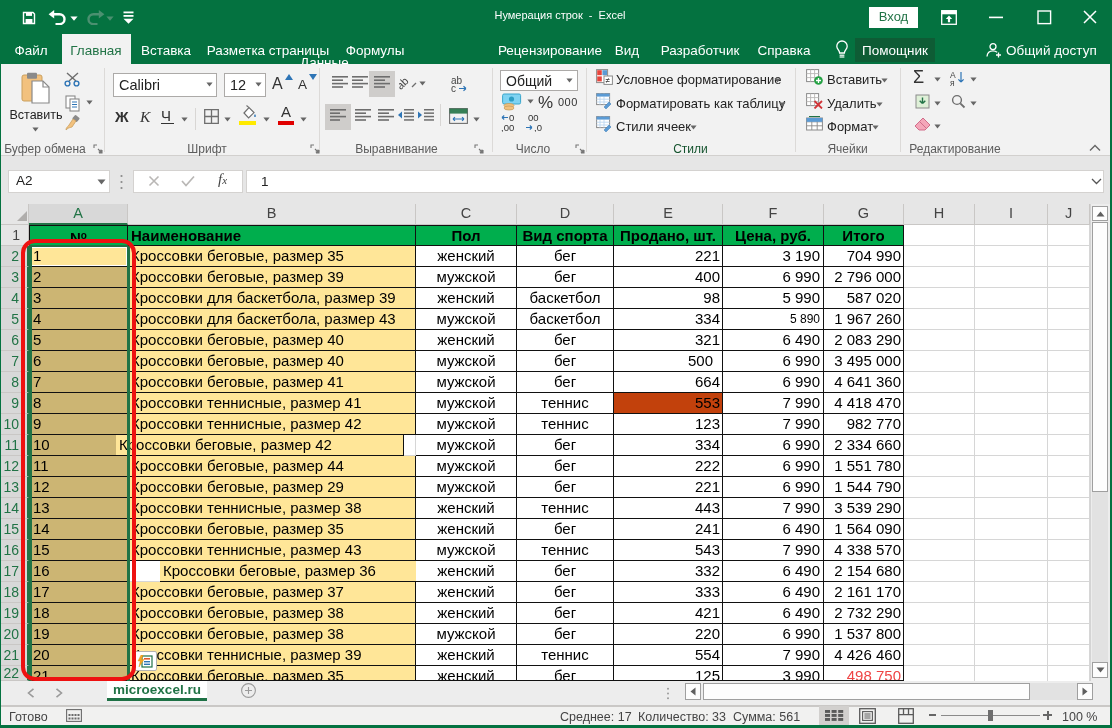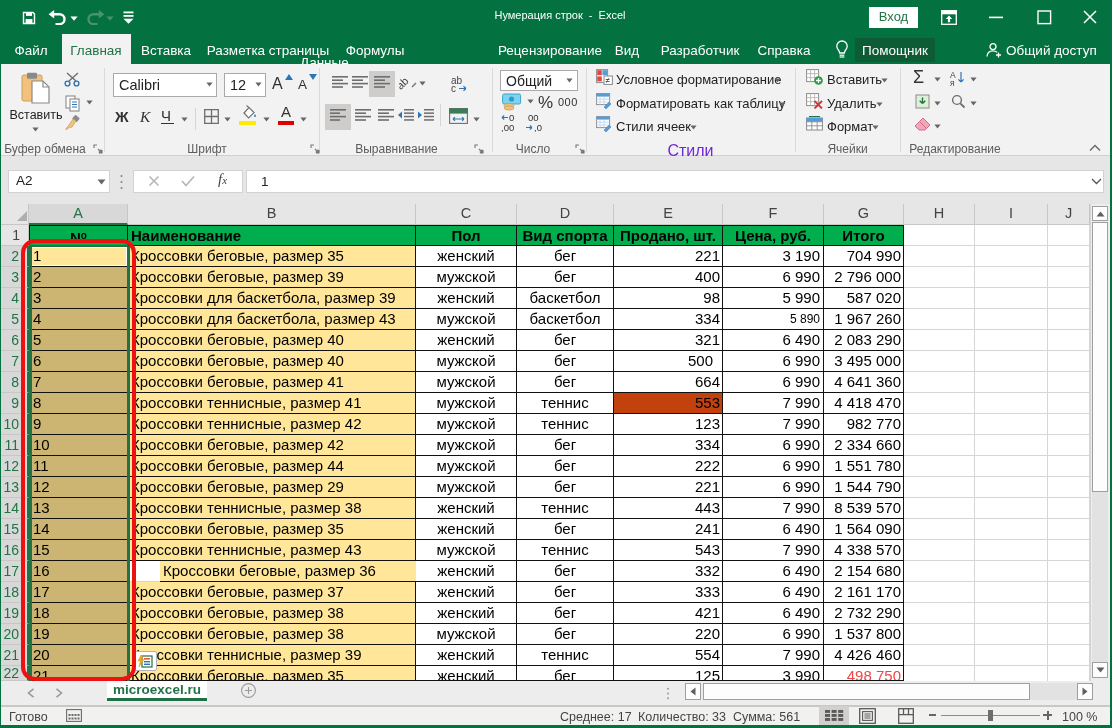--- a/index.html
+++ b/index.html
@@ -78,21 +78,21 @@
 <div style="position:absolute;left:104px;top:68px;width:1px;height:84px;background:#dcdad8;"></div>
 <div style="position:absolute;left:319px;top:68px;width:1px;height:84px;background:#dcdad8;"></div>
 <div style="position:absolute;left:492px;top:68px;width:1px;height:84px;background:#dcdad8;"></div>
 <div style="position:absolute;left:586px;top:68px;width:1px;height:84px;background:#dcdad8;"></div>
 <div style="position:absolute;left:795px;top:68px;width:1px;height:84px;background:#dcdad8;"></div>
 <div style="position:absolute;left:900px;top:68px;width:1px;height:84px;background:#dcdad8;"></div>
 <div style="position:absolute;top:142px;height:12px;font-size:12px;color:#5c5c5c;text-align:center;left:0px;width:90px;">Буфер обмена</div>
 <div style="position:absolute;top:142px;height:12px;font-size:12px;color:#5c5c5c;text-align:center;left:104px;width:206px;">Шрифт</div>
 <div style="position:absolute;top:142px;height:12px;font-size:12px;color:#5c5c5c;text-align:center;left:319px;width:155px;">Выравнивание</div>
 <div style="position:absolute;top:142px;height:12px;font-size:12px;color:#5c5c5c;text-align:center;left:492px;width:82px;">Число</div>
-<div style="position:absolute;top:142px;height:12px;font-size:16px;color:#6d28d9;text-align:center;left:586px;width:209px;">Стили</div>
+<div style="position:absolute;top:142px;height:12px;font-size:12px;color:#14532d;text-align:center;left:586px;width:209px;">Стили</div>
 <div style="position:absolute;top:142px;height:12px;font-size:12px;color:#5c5c5c;text-align:center;left:795px;width:105px;">Ячейки</div>
 <div style="position:absolute;top:142px;height:12px;font-size:12px;color:#5c5c5c;text-align:center;left:900px;width:110px;">Редактирование</div>
 <svg class="ab" style="left:93px;top:144px" width="10" height="10" viewBox="0 0 10 10">
 <path d="M1 4 v-3 h3 M6 9 h3 v-3 M5 5 l3 3 M8 5.6 v2.4 h-2.4" stroke="#777" stroke-width="1.1" fill="none"></path>
     </svg>
 <svg class="ab" style="left:310px;top:144px" width="10" height="10" viewBox="0 0 10 10">
 <path d="M1 4 v-3 h3 M6 9 h3 v-3 M5 5 l3 3 M8 5.6 v2.4 h-2.4" stroke="#777" stroke-width="1.1" fill="none"></path>
     </svg>
 <svg class="ab" style="left:474px;top:144px" width="10" height="10" viewBox="0 0 10 10">
 <path d="M1 4 v-3 h3 M6 9 h3 v-3 M5 5 l3 3 M8 5.6 v2.4 h-2.4" stroke="#777" stroke-width="1.1" fill="none"></path>
@@ -525,21 +525,21 @@
 <div style="position:absolute;left:723px;top:393px;width:101px;height:21px;background:#fff;border-right:1px solid #111;border-bottom:1px solid #111;font-size:15px;color:#000;line-height:20px;white-space:nowrap;overflow:hidden;text-align:right;padding-right:3px;">7 990</div>
 <div style="position:absolute;left:824px;top:393px;width:80px;height:21px;background:#fff;border-right:1px solid #111;border-bottom:1px solid #111;font-size:15px;color:#000;line-height:20px;white-space:nowrap;overflow:hidden;text-align:right;padding-right:2px;">4 418 470</div>
 <div style="position:absolute;left:29px;top:414px;width:99px;height:21px;background:#ccb573;border-right:1px solid #111;border-bottom:1px solid #111;font-size:15px;color:#000;line-height:20px;white-space:nowrap;overflow:hidden;padding-left:4px;">9</div>
 <div style="position:absolute;left:128px;top:414px;width:288px;height:21px;background:#ffe698;border-right:1px solid #111;border-bottom:1px solid #111;font-size:15px;color:#000;line-height:20px;white-space:nowrap;overflow:hidden;padding-left:3px;">Кроссовки теннисные, размер 42</div>
 <div style="position:absolute;left:416px;top:414px;width:101px;height:21px;background:#fff;border-right:1px solid #111;border-bottom:1px solid #111;font-size:15px;color:#000;line-height:20px;white-space:nowrap;overflow:hidden;text-align:center;">мужской</div>
 <div style="position:absolute;left:517px;top:414px;width:97px;height:21px;background:#fff;border-right:1px solid #111;border-bottom:1px solid #111;font-size:15px;color:#000;line-height:20px;white-space:nowrap;overflow:hidden;text-align:center;">теннис</div>
 <div style="position:absolute;left:614px;top:414px;width:109px;height:21px;background:#fff;border-right:1px solid #111;border-bottom:1px solid #111;font-size:15px;color:#000;line-height:20px;white-space:nowrap;overflow:hidden;text-align:right;padding-right:2px;">123</div>
 <div style="position:absolute;left:723px;top:414px;width:101px;height:21px;background:#fff;border-right:1px solid #111;border-bottom:1px solid #111;font-size:15px;color:#000;line-height:20px;white-space:nowrap;overflow:hidden;text-align:right;padding-right:3px;">7 990</div>
 <div style="position:absolute;left:824px;top:414px;width:80px;height:21px;background:#fff;border-right:1px solid #111;border-bottom:1px solid #111;font-size:15px;color:#000;line-height:20px;white-space:nowrap;overflow:hidden;text-align:right;padding-right:2px;">982 770</div>
 <div style="position:absolute;left:29px;top:435px;width:99px;height:21px;background:#ccb573;border-right:1px solid #111;border-bottom:1px solid #111;font-size:15px;color:#000;line-height:20px;white-space:nowrap;overflow:hidden;padding-left:4px;">10</div>
-<div style="position:absolute;left:128px;top:435px;width:288px;height:21px;background:#ffe698;border-right:1px solid #111;border-bottom:1px solid #111;font-size:15px;color:#000;line-height:20px;white-space:nowrap;overflow:hidden;padding-left:3px;">Кроссовки беговые, размер 42</div>
+<div style="position:absolute;left:116px;top:435px;width:288px;height:21px;background:#ffe698;border-right:1px solid #111;border-bottom:1px solid #111;font-size:15px;color:#000;line-height:20px;white-space:nowrap;overflow:hidden;padding-left:3px;">Кроссовки беговые, размер 42</div>
 <div style="position:absolute;left:416px;top:435px;width:101px;height:21px;background:#fff;border-right:1px solid #111;border-bottom:1px solid #111;font-size:15px;color:#000;line-height:20px;white-space:nowrap;overflow:hidden;text-align:center;">мужской</div>
 <div style="position:absolute;left:517px;top:435px;width:97px;height:21px;background:#fff;border-right:1px solid #111;border-bottom:1px solid #111;font-size:15px;color:#000;line-height:20px;white-space:nowrap;overflow:hidden;text-align:center;">бег</div>
 <div style="position:absolute;left:614px;top:435px;width:109px;height:21px;background:#fff;border-right:1px solid #111;border-bottom:1px solid #111;font-size:15px;color:#000;line-height:20px;white-space:nowrap;overflow:hidden;text-align:right;padding-right:2px;">334</div>
 <div style="position:absolute;left:723px;top:435px;width:101px;height:21px;background:#fff;border-right:1px solid #111;border-bottom:1px solid #111;font-size:15px;color:#000;line-height:20px;white-space:nowrap;overflow:hidden;text-align:right;padding-right:3px;">6 990</div>
 <div style="position:absolute;left:824px;top:435px;width:80px;height:21px;background:#fff;border-right:1px solid #111;border-bottom:1px solid #111;font-size:15px;color:#000;line-height:20px;white-space:nowrap;overflow:hidden;text-align:right;padding-right:2px;">2 334 660</div>
 <div style="position:absolute;left:29px;top:456px;width:99px;height:21px;background:#ccb573;border-right:1px solid #111;border-bottom:1px solid #111;font-size:15px;color:#000;line-height:20px;white-space:nowrap;overflow:hidden;padding-left:4px;">11</div>
 <div style="position:absolute;left:128px;top:456px;width:288px;height:21px;background:#ffe698;border-right:1px solid #111;border-bottom:1px solid #111;font-size:15px;color:#000;line-height:20px;white-space:nowrap;overflow:hidden;padding-left:3px;">Кроссовки беговые, размер 44</div>
 <div style="position:absolute;left:416px;top:456px;width:101px;height:21px;background:#fff;border-right:1px solid #111;border-bottom:1px solid #111;font-size:15px;color:#000;line-height:20px;white-space:nowrap;overflow:hidden;text-align:center;">мужской</div>
 <div style="position:absolute;left:517px;top:456px;width:97px;height:21px;background:#fff;border-right:1px solid #111;border-bottom:1px solid #111;font-size:15px;color:#000;line-height:20px;white-space:nowrap;overflow:hidden;text-align:center;">бег</div>
 <div style="position:absolute;left:614px;top:456px;width:109px;height:21px;background:#fff;border-right:1px solid #111;border-bottom:1px solid #111;font-size:15px;color:#000;line-height:20px;white-space:nowrap;overflow:hidden;text-align:right;padding-right:2px;">222</div>
@@ -551,21 +551,21 @@
 <div style="position:absolute;left:517px;top:477px;width:97px;height:21px;background:#fff;border-right:1px solid #111;border-bottom:1px solid #111;font-size:15px;color:#000;line-height:20px;white-space:nowrap;overflow:hidden;text-align:center;">бег</div>
 <div style="position:absolute;left:614px;top:477px;width:109px;height:21px;background:#fff;border-right:1px solid #111;border-bottom:1px solid #111;font-size:15px;color:#000;line-height:20px;white-space:nowrap;overflow:hidden;text-align:right;padding-right:2px;">221</div>
 <div style="position:absolute;left:723px;top:477px;width:101px;height:21px;background:#fff;border-right:1px solid #111;border-bottom:1px solid #111;font-size:15px;color:#000;line-height:20px;white-space:nowrap;overflow:hidden;text-align:right;padding-right:3px;">6 990</div>
 <div style="position:absolute;left:824px;top:477px;width:80px;height:21px;background:#fff;border-right:1px solid #111;border-bottom:1px solid #111;font-size:15px;color:#000;line-height:20px;white-space:nowrap;overflow:hidden;text-align:right;padding-right:2px;">1 544 790</div>
 <div style="position:absolute;left:29px;top:498px;width:99px;height:21px;background:#ccb573;border-right:1px solid #111;border-bottom:1px solid #111;font-size:15px;color:#000;line-height:20px;white-space:nowrap;overflow:hidden;padding-left:4px;">13</div>
 <div style="position:absolute;left:128px;top:498px;width:288px;height:21px;background:#ffe698;border-right:1px solid #111;border-bottom:1px solid #111;font-size:15px;color:#000;line-height:20px;white-space:nowrap;overflow:hidden;padding-left:3px;">Кроссовки теннисные, размер 38</div>
 <div style="position:absolute;left:416px;top:498px;width:101px;height:21px;background:#fff;border-right:1px solid #111;border-bottom:1px solid #111;font-size:15px;color:#000;line-height:20px;white-space:nowrap;overflow:hidden;text-align:center;">женский</div>
 <div style="position:absolute;left:517px;top:498px;width:97px;height:21px;background:#fff;border-right:1px solid #111;border-bottom:1px solid #111;font-size:15px;color:#000;line-height:20px;white-space:nowrap;overflow:hidden;text-align:center;">теннис</div>
 <div style="position:absolute;left:614px;top:498px;width:109px;height:21px;background:#fff;border-right:1px solid #111;border-bottom:1px solid #111;font-size:15px;color:#000;line-height:20px;white-space:nowrap;overflow:hidden;text-align:right;padding-right:2px;">443</div>
 <div style="position:absolute;left:723px;top:498px;width:101px;height:21px;background:#fff;border-right:1px solid #111;border-bottom:1px solid #111;font-size:15px;color:#000;line-height:20px;white-space:nowrap;overflow:hidden;text-align:right;padding-right:3px;">7 990</div>
-<div style="position:absolute;left:824px;top:498px;width:80px;height:21px;background:#fff;border-right:1px solid #111;border-bottom:1px solid #111;font-size:15px;color:#000;line-height:20px;white-space:nowrap;overflow:hidden;text-align:right;padding-right:2px;">8 539 570</div>
+<div style="position:absolute;left:824px;top:498px;width:80px;height:21px;background:#fff;border-right:1px solid #111;border-bottom:1px solid #111;font-size:15px;color:#000;line-height:20px;white-space:nowrap;overflow:hidden;text-align:right;padding-right:2px;">3 539 290</div>
 <div style="position:absolute;left:29px;top:519px;width:99px;height:21px;background:#ccb573;border-right:1px solid #111;border-bottom:1px solid #111;font-size:15px;color:#000;line-height:20px;white-space:nowrap;overflow:hidden;padding-left:4px;">14</div>
 <div style="position:absolute;left:128px;top:519px;width:288px;height:21px;background:#ffe698;border-right:1px solid #111;border-bottom:1px solid #111;font-size:15px;color:#000;line-height:20px;white-space:nowrap;overflow:hidden;padding-left:3px;">Кроссовки беговые, размер 35</div>
 <div style="position:absolute;left:416px;top:519px;width:101px;height:21px;background:#fff;border-right:1px solid #111;border-bottom:1px solid #111;font-size:15px;color:#000;line-height:20px;white-space:nowrap;overflow:hidden;text-align:center;">женский</div>
 <div style="position:absolute;left:517px;top:519px;width:97px;height:21px;background:#fff;border-right:1px solid #111;border-bottom:1px solid #111;font-size:15px;color:#000;line-height:20px;white-space:nowrap;overflow:hidden;text-align:center;">бег</div>
 <div style="position:absolute;left:614px;top:519px;width:109px;height:21px;background:#fff;border-right:1px solid #111;border-bottom:1px solid #111;font-size:15px;color:#000;line-height:20px;white-space:nowrap;overflow:hidden;text-align:right;padding-right:2px;">241</div>
 <div style="position:absolute;left:723px;top:519px;width:101px;height:21px;background:#fff;border-right:1px solid #111;border-bottom:1px solid #111;font-size:15px;color:#000;line-height:20px;white-space:nowrap;overflow:hidden;text-align:right;padding-right:3px;">6 490</div>
 <div style="position:absolute;left:824px;top:519px;width:80px;height:21px;background:#fff;border-right:1px solid #111;border-bottom:1px solid #111;font-size:15px;color:#000;line-height:20px;white-space:nowrap;overflow:hidden;text-align:right;padding-right:2px;">1 564 090</div>
 <div style="position:absolute;left:29px;top:540px;width:99px;height:21px;background:#ccb573;border-right:1px solid #111;border-bottom:1px solid #111;font-size:15px;color:#000;line-height:20px;white-space:nowrap;overflow:hidden;padding-left:4px;">15</div>
 <div style="position:absolute;left:128px;top:540px;width:288px;height:21px;background:#ffe698;border-right:1px solid #111;border-bottom:1px solid #111;font-size:15px;color:#000;line-height:20px;white-space:nowrap;overflow:hidden;padding-left:3px;">Кроссовки теннисные, размер 43</div>
 <div style="position:absolute;left:416px;top:540px;width:101px;height:21px;background:#fff;border-right:1px solid #111;border-bottom:1px solid #111;font-size:15px;color:#000;line-height:20px;white-space:nowrap;overflow:hidden;text-align:center;">мужской</div>

